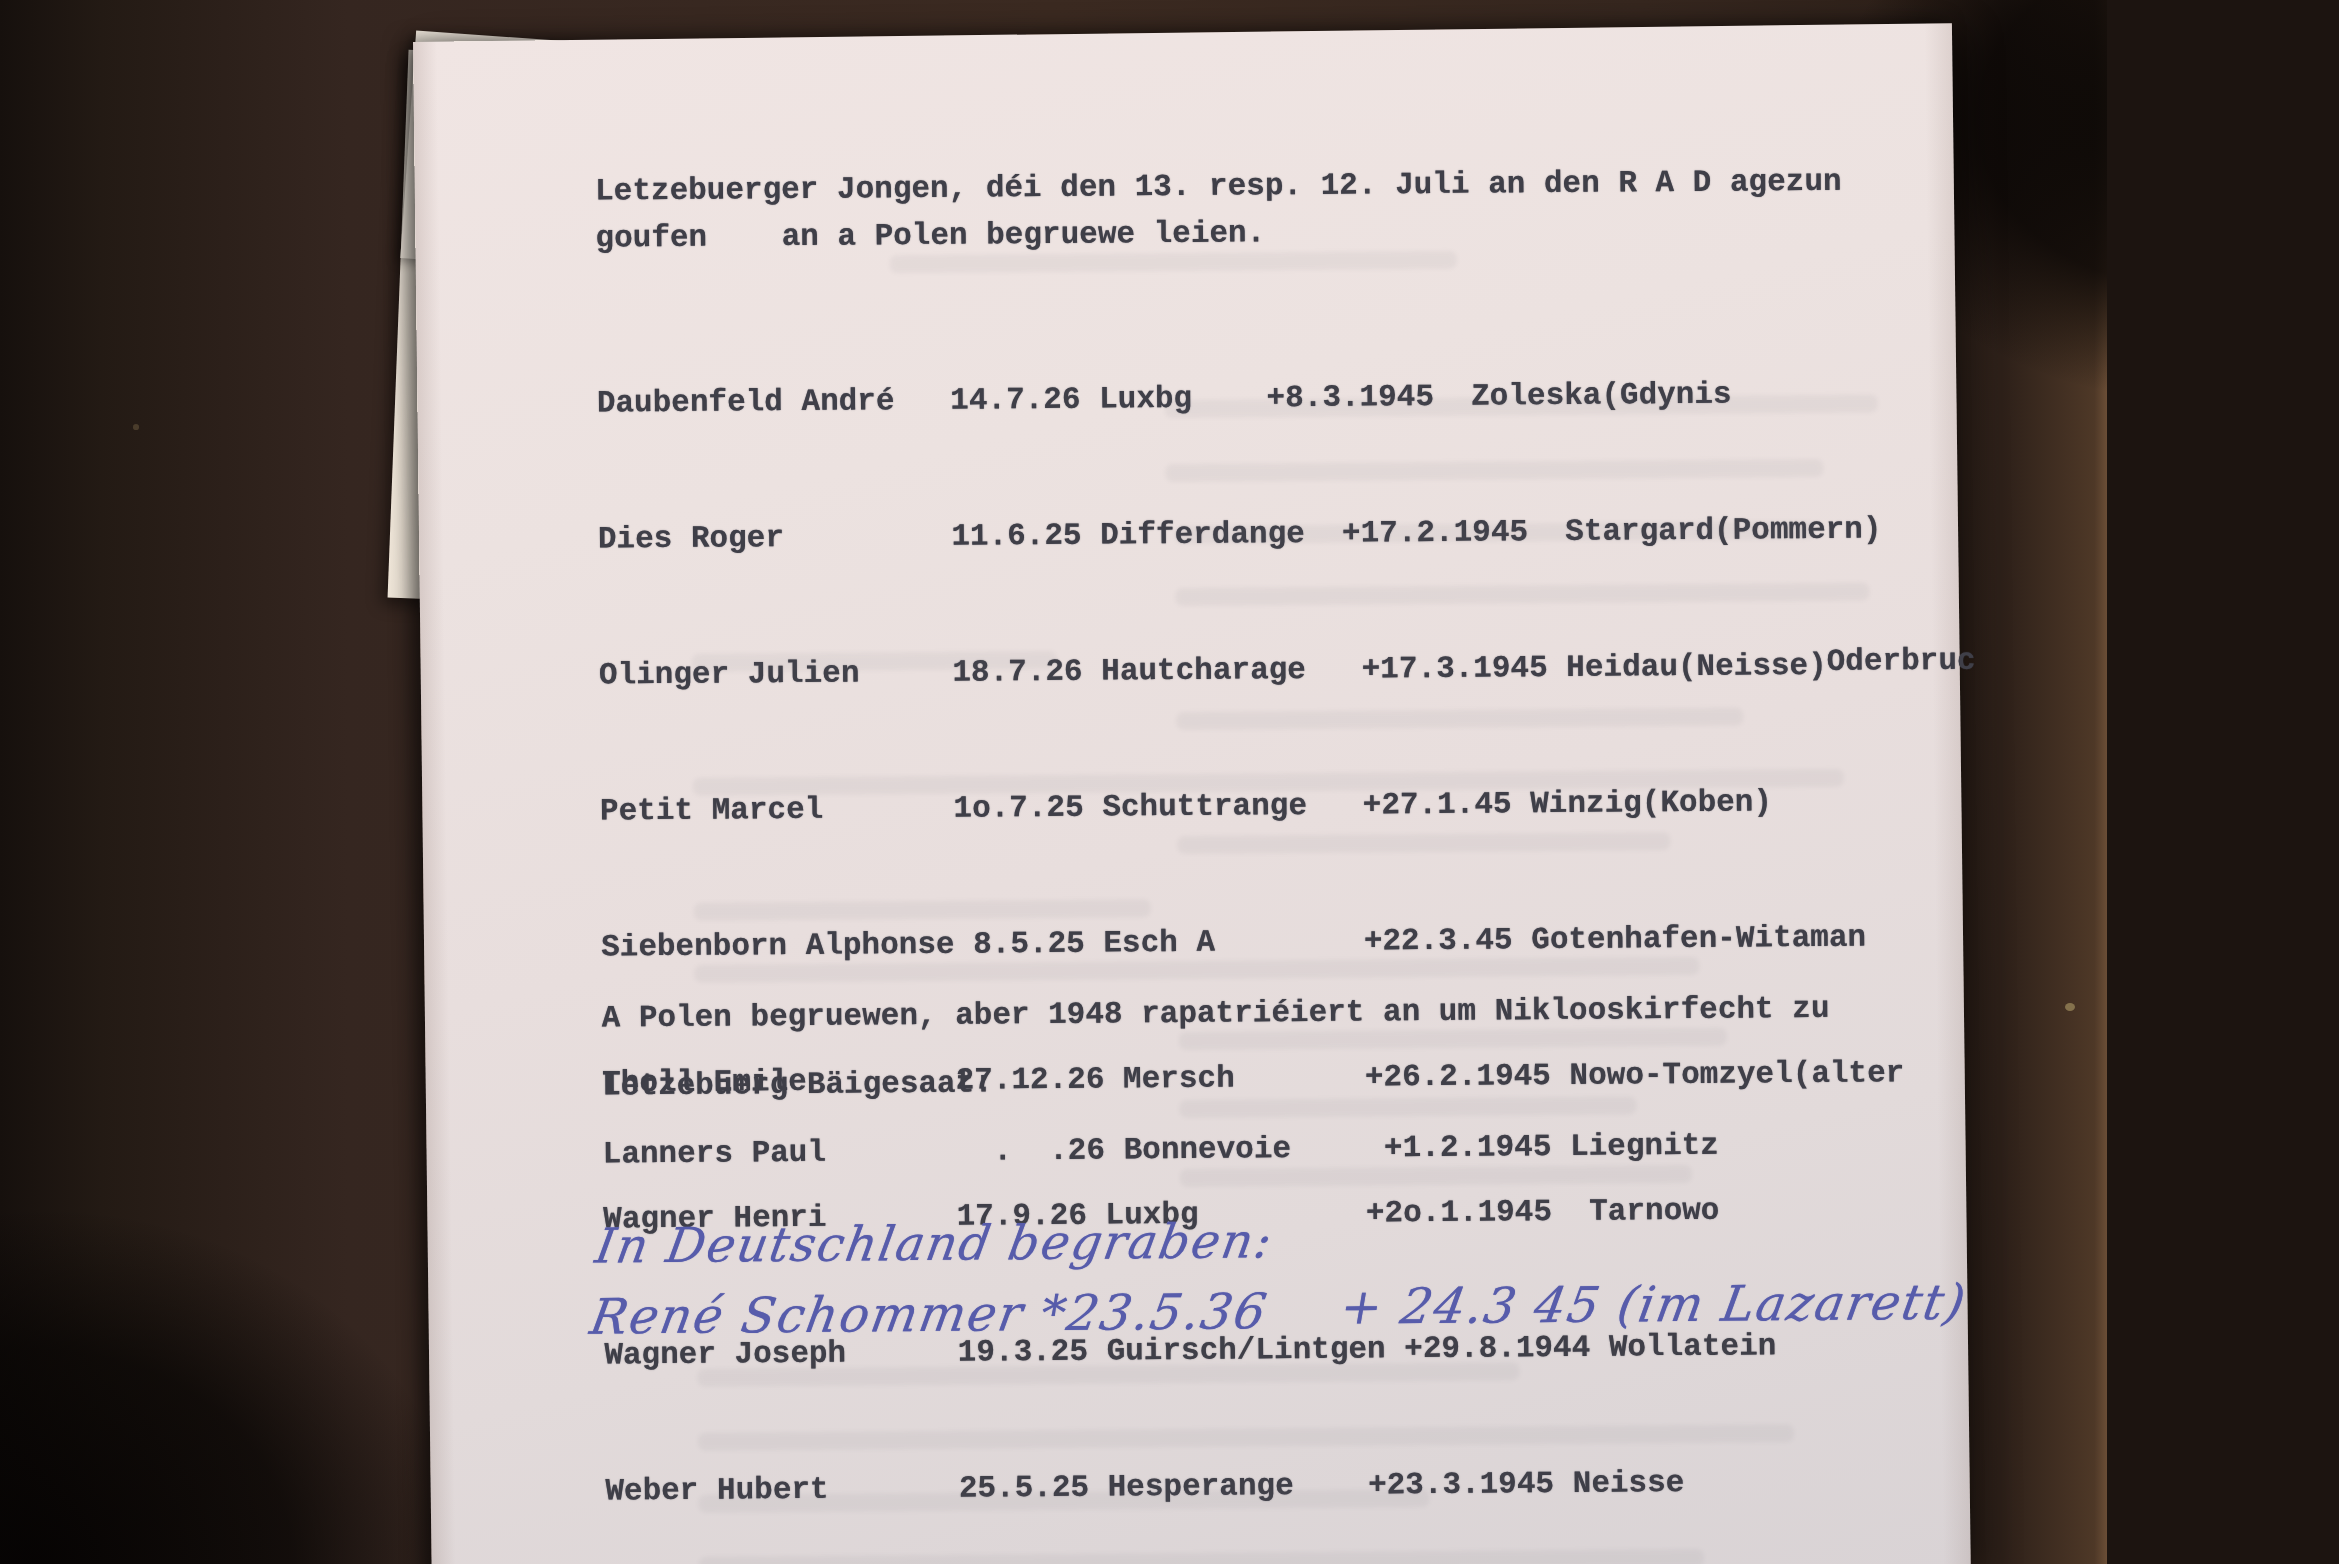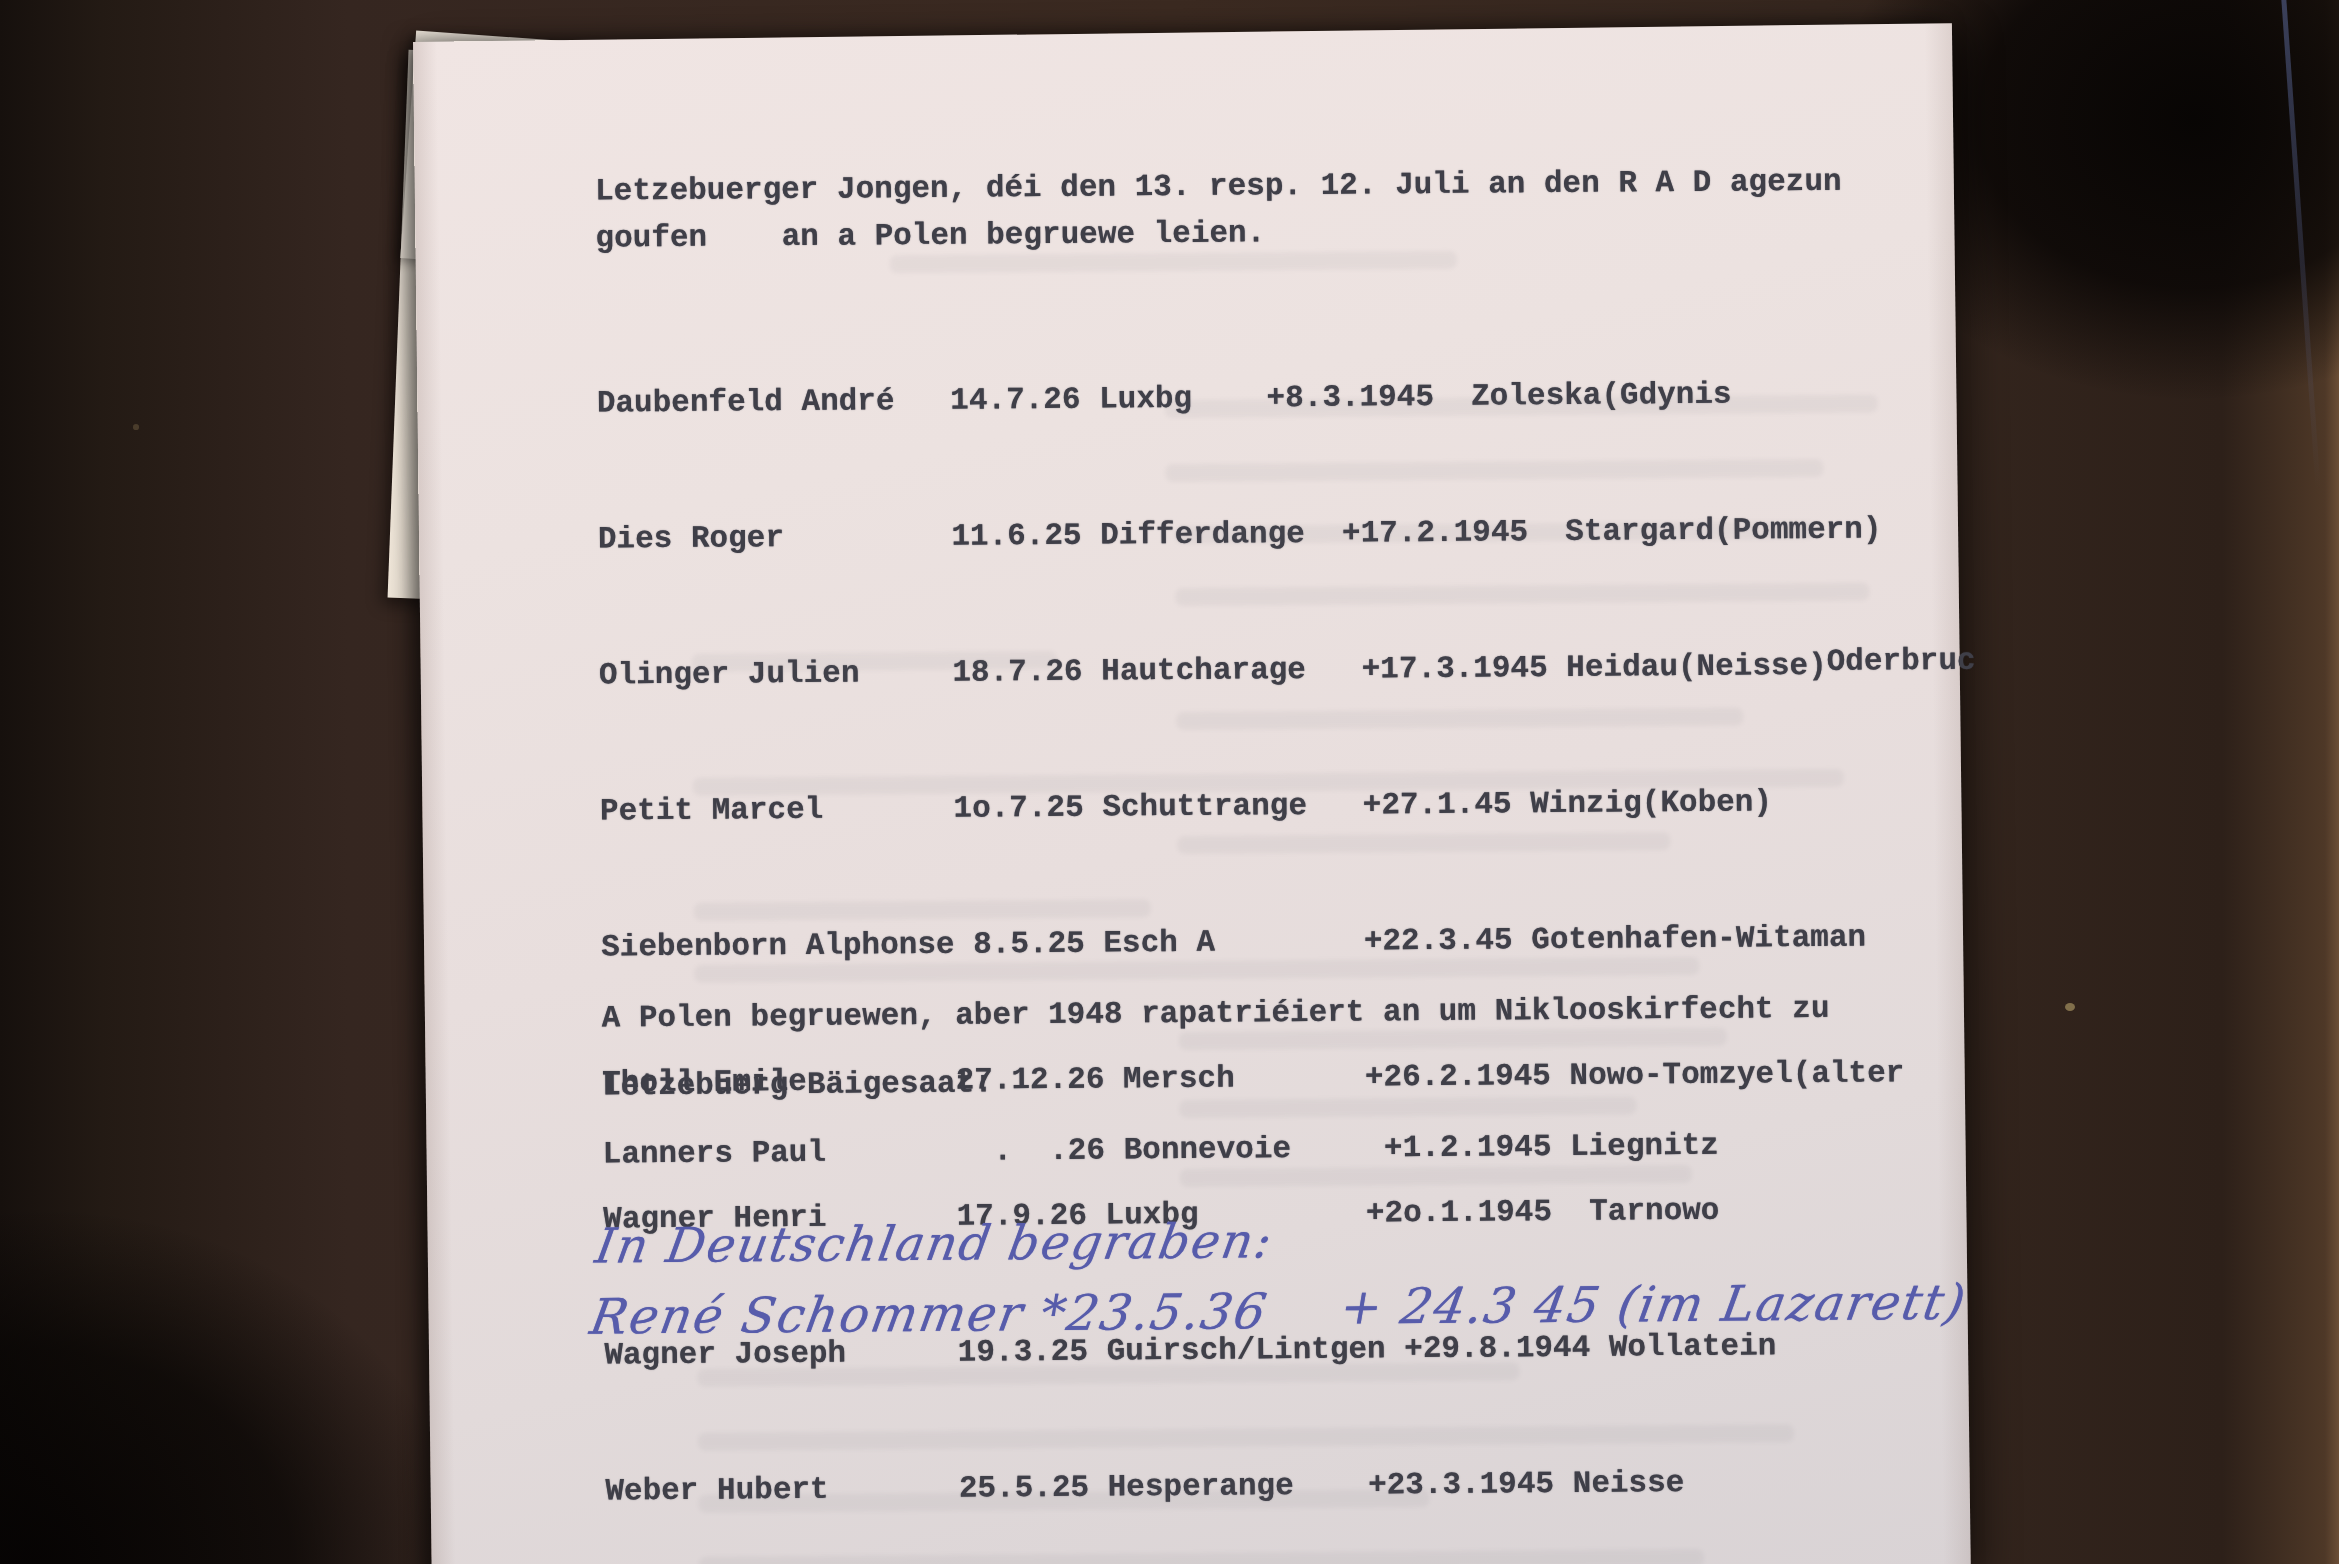--- a/index.html
+++ b/index.html
@@ -1,16 +1,16 @@
 <!DOCTYPE html>
 <html style="font-size:14.6px"><head>
 <meta charset="utf-8">
 <style>
   html,body{margin:0;padding:0;background:#1c1410;}
-  .scene{position:relative;width:2339px;height:1564px;overflow:hidden;
+  .scene{position:relative;width:2107px;height:1564px;overflow:hidden;
          font-family:"Liberation Sans",sans-serif;text-decoration:underline;}
   
   .bg{position:absolute;inset:0;
       background:
         radial-gradient(512px 402px at 2193px 119px, rgba(6,4,3,.95) 0%, rgba(8,5,4,.8) 42%, rgba(8,5,4,0) 70%),
         radial-gradient(567px 475px at 37px 1564px, rgba(4,2,2,.9) 0%, rgba(6,4,3,.7) 45%, rgba(6,4,3,0) 75%),
         linear-gradient(90deg, #16100d 0px, #231a14 101px, #352620 347px, #3b2a21 50%, #36271f 78%, #2d2019 95%, #4e3827 99.4%, #6b4e36 100%),
         #37271f;}
   .blue-line{position:absolute;left:2299px;top:-12.8px;width:4.6px;height:530px;
       background:linear-gradient(#5f6da0 0%, rgba(95,109,160,0) 95%);

